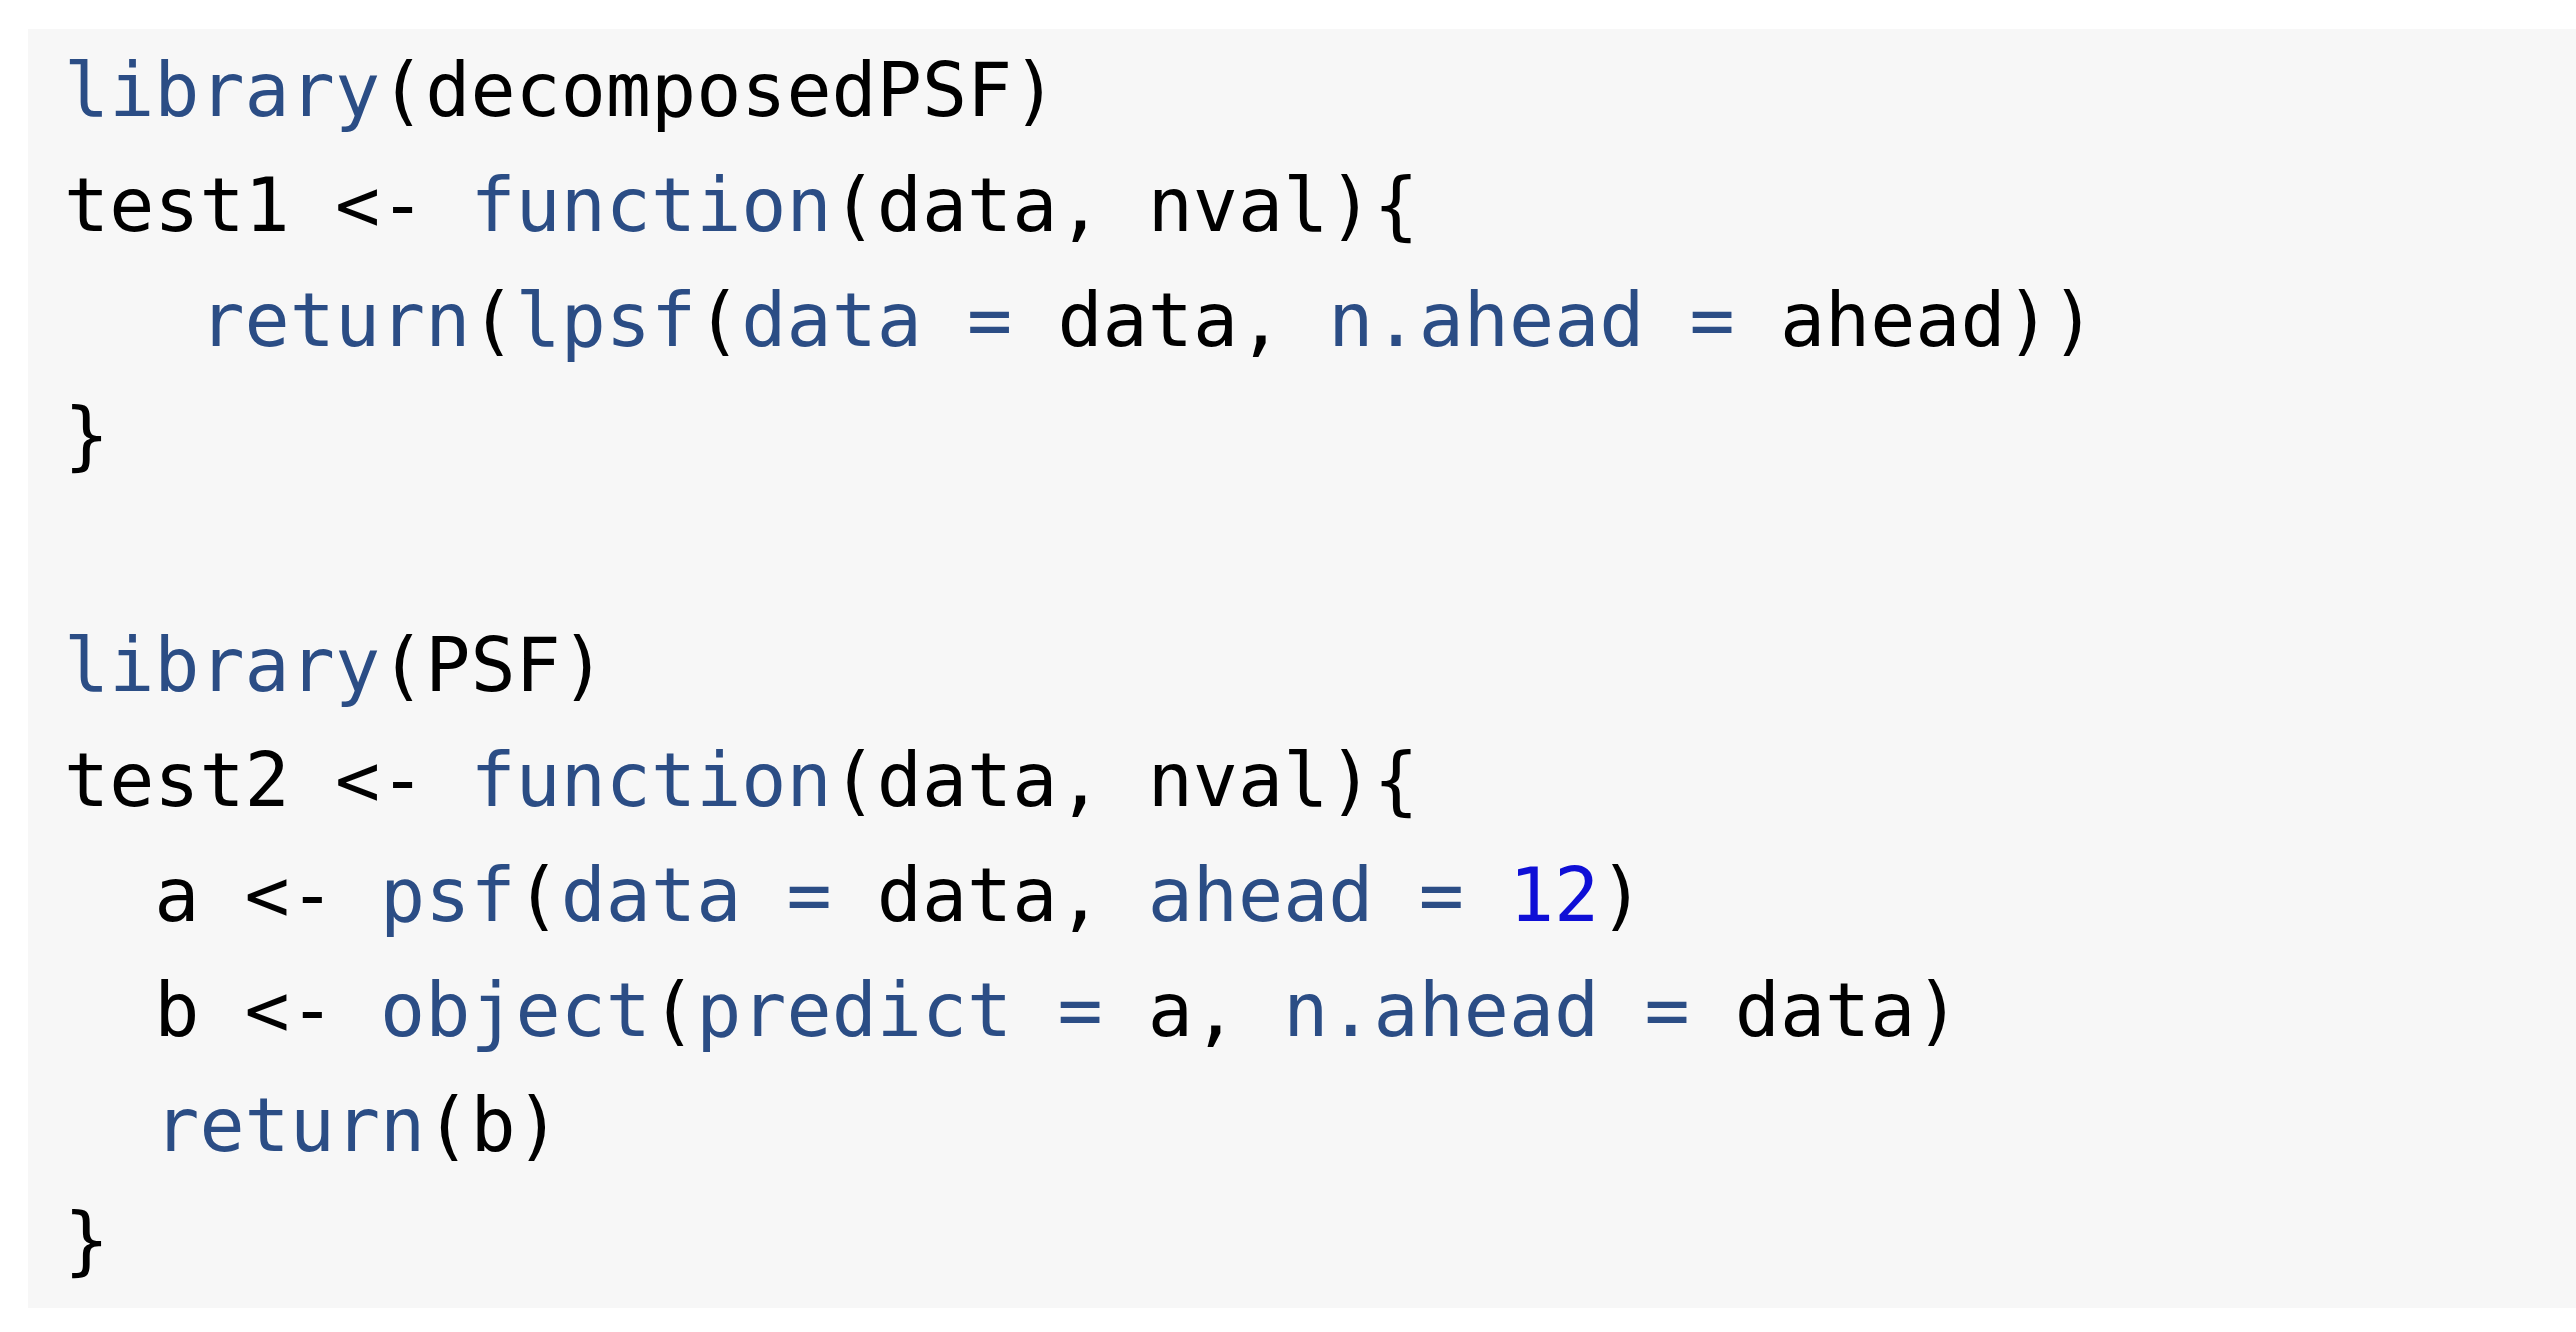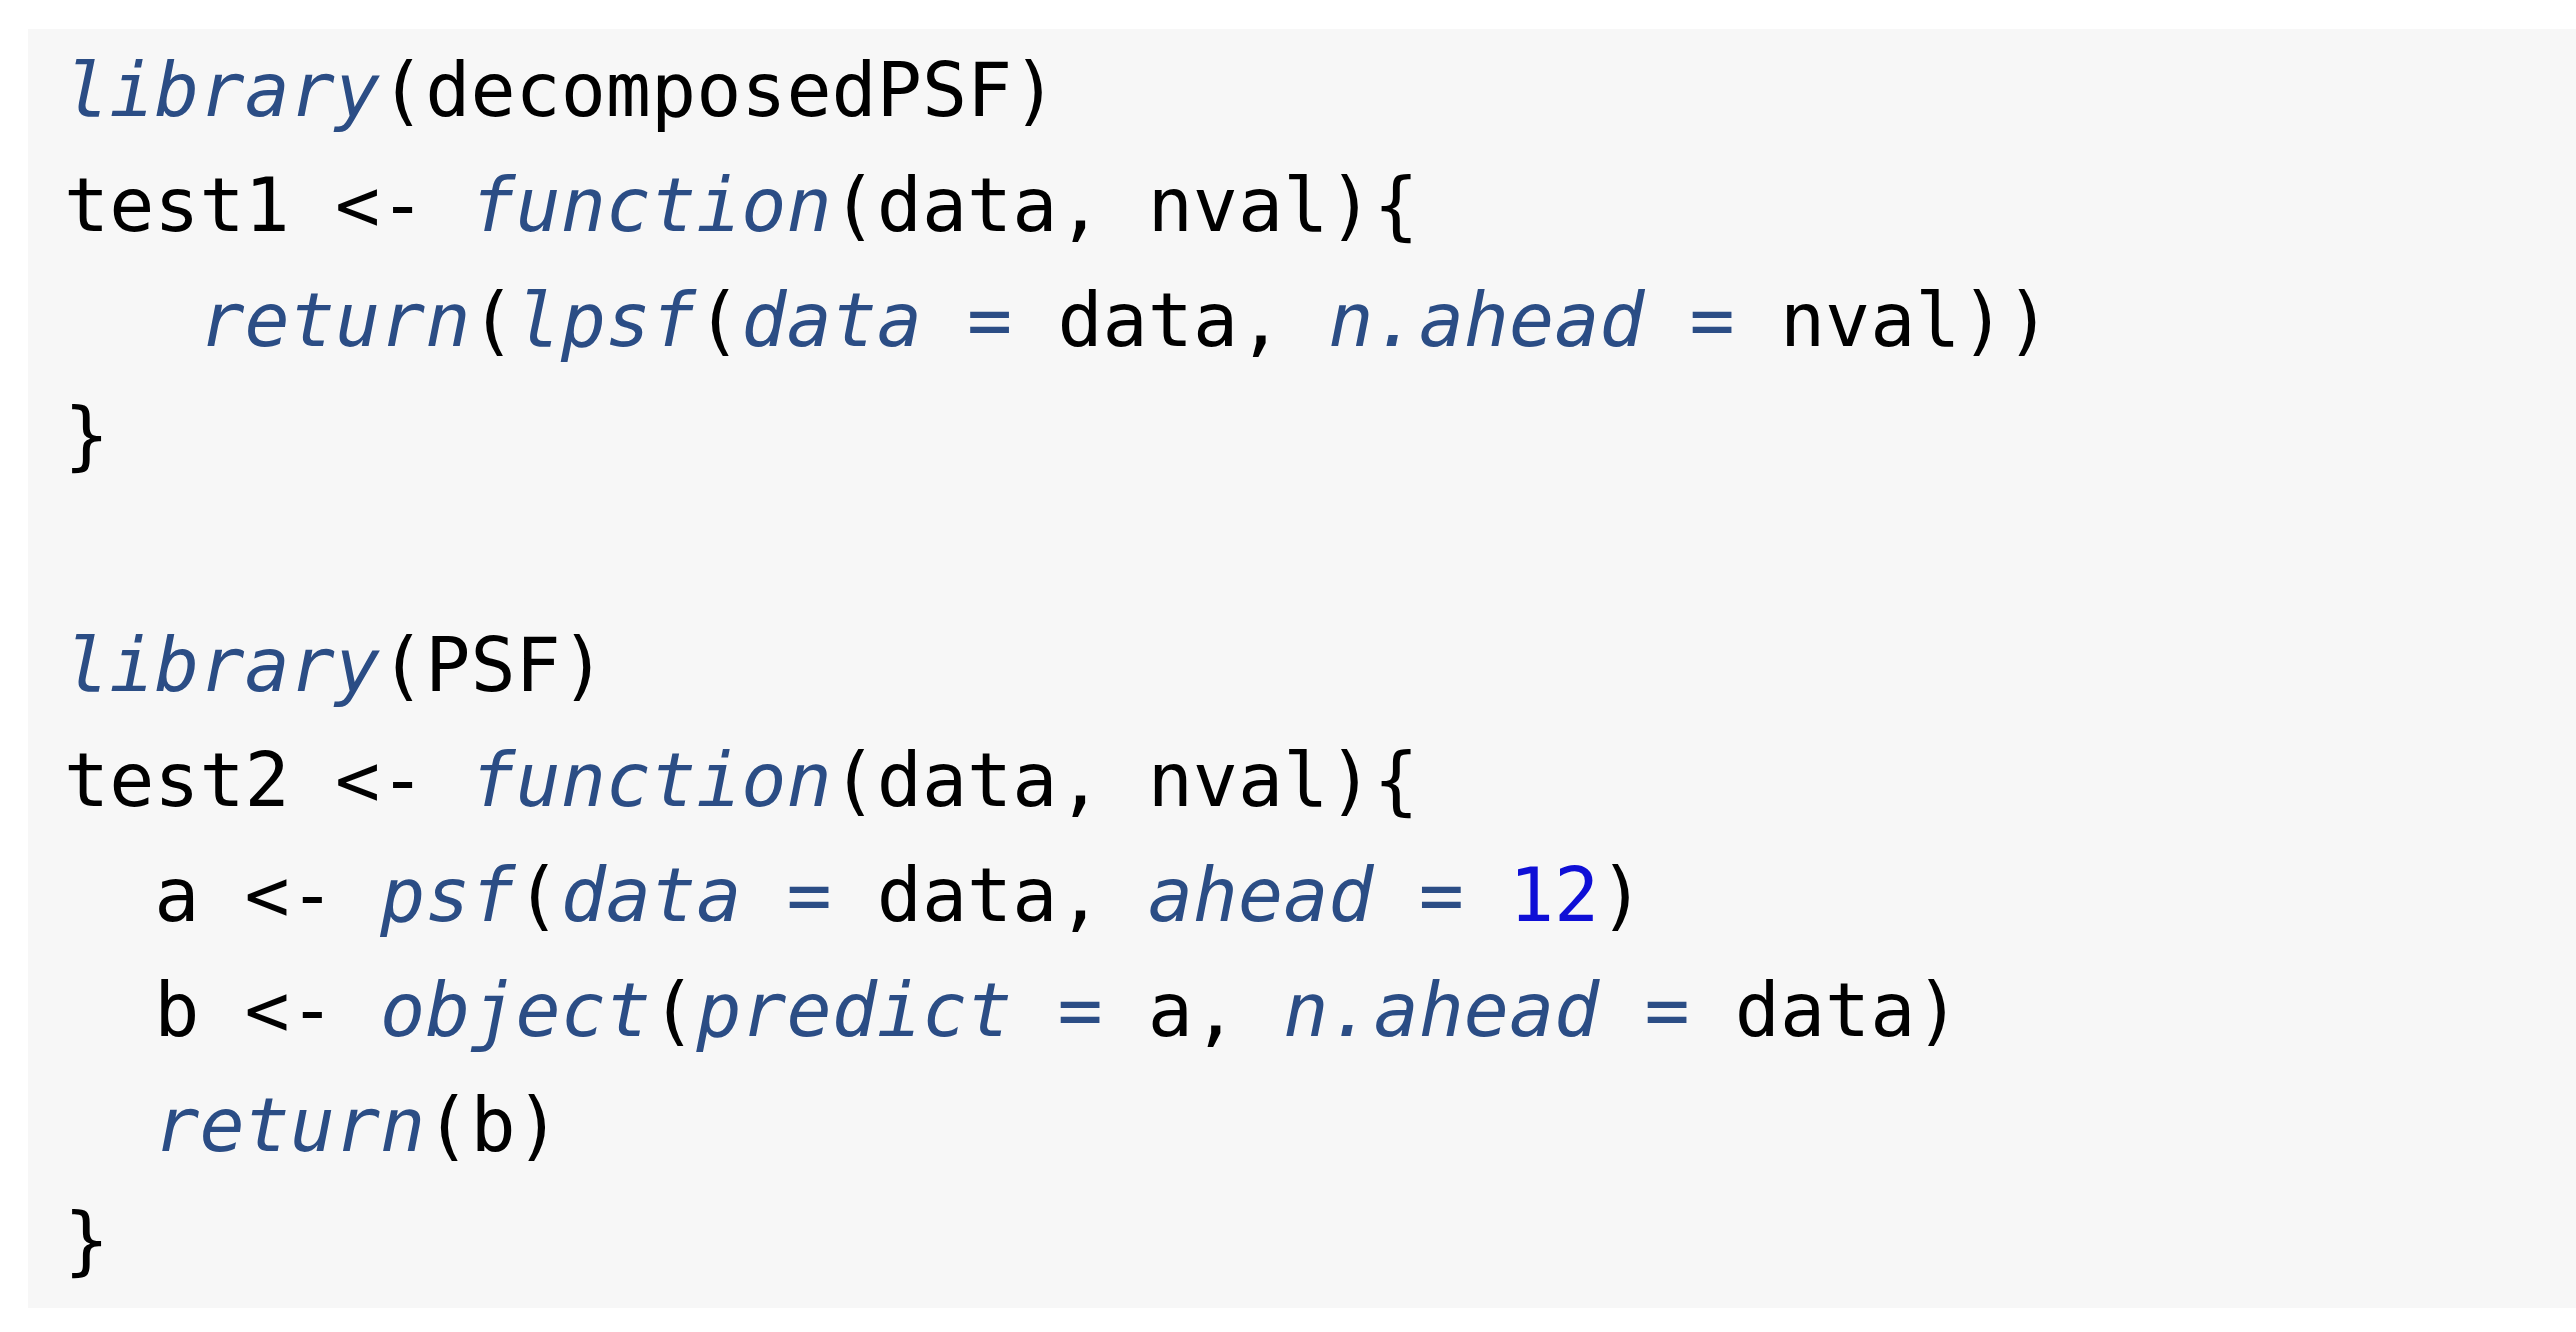--- a/index.html
+++ b/index.html
@@ -27,31 +27,31 @@
   }
   .code-line {
     white-space: pre;
     font-size: 75px;
     line-height: 115px;
     min-height: 115px;
     color: var(--plain, #000000);
     letter-spacing: 0;
   }
   .tok-plain { color: var(--plain, #000000); }
-  .tok-kw    { color: var(--kw, #2b4d85); font-style: italic; }
+  .tok-kw    { color: var(--kw, #2b4d85); }
   .tok-num   { color: var(--num, #0f0fd6); }
 </style>
 </head>
 <body>
 
 <div class="page">
   <div class="code-box" id="code-box">
       <div class="code-line"><span class="tok-kw">library</span><span class="tok-plain">(decomposedPSF)</span></div>
       <div class="code-line"><span class="tok-plain">test1 &lt;- </span><span class="tok-kw">function</span><span class="tok-plain">(data, nval){</span></div>
-      <div class="code-line"><span class="tok-plain">   </span><span class="tok-kw">return</span><span class="tok-plain">(</span><span class="tok-kw">lpsf</span><span class="tok-plain">(</span><span class="tok-kw">data = </span><span class="tok-plain">data, </span><span class="tok-kw">n.ahead = </span><span class="tok-plain">nval))</span></div>
+      <div class="code-line"><span class="tok-plain">   </span><span class="tok-kw">return</span><span class="tok-plain">(</span><span class="tok-kw">lpsf</span><span class="tok-plain">(</span><span class="tok-kw">data = </span><span class="tok-plain">data, </span><span class="tok-kw">n.ahead = </span><span class="tok-plain">ahead))</span></div>
       <div class="code-line"><span class="tok-plain">}</span></div>
       <div class="code-line">&nbsp;</div>
       <div class="code-line"><span class="tok-kw">library</span><span class="tok-plain">(PSF)</span></div>
       <div class="code-line"><span class="tok-plain">test2 &lt;- </span><span class="tok-kw">function</span><span class="tok-plain">(data, nval){</span></div>
       <div class="code-line"><span class="tok-plain">  a &lt;- </span><span class="tok-kw">psf</span><span class="tok-plain">(</span><span class="tok-kw">data = </span><span class="tok-plain">data, </span><span class="tok-kw">ahead = </span><span class="tok-num">12</span><span class="tok-plain">)</span></div>
       <div class="code-line"><span class="tok-plain">  b &lt;- </span><span class="tok-kw">object</span><span class="tok-plain">(</span><span class="tok-kw">predict = </span><span class="tok-plain">a, </span><span class="tok-kw">n.ahead = </span><span class="tok-plain">data)</span></div>
       <div class="code-line"><span class="tok-plain">  </span><span class="tok-kw">return</span><span class="tok-plain">(b)</span></div>
       <div class="code-line"><span class="tok-plain">}</span></div>
     </div>
 </div>

